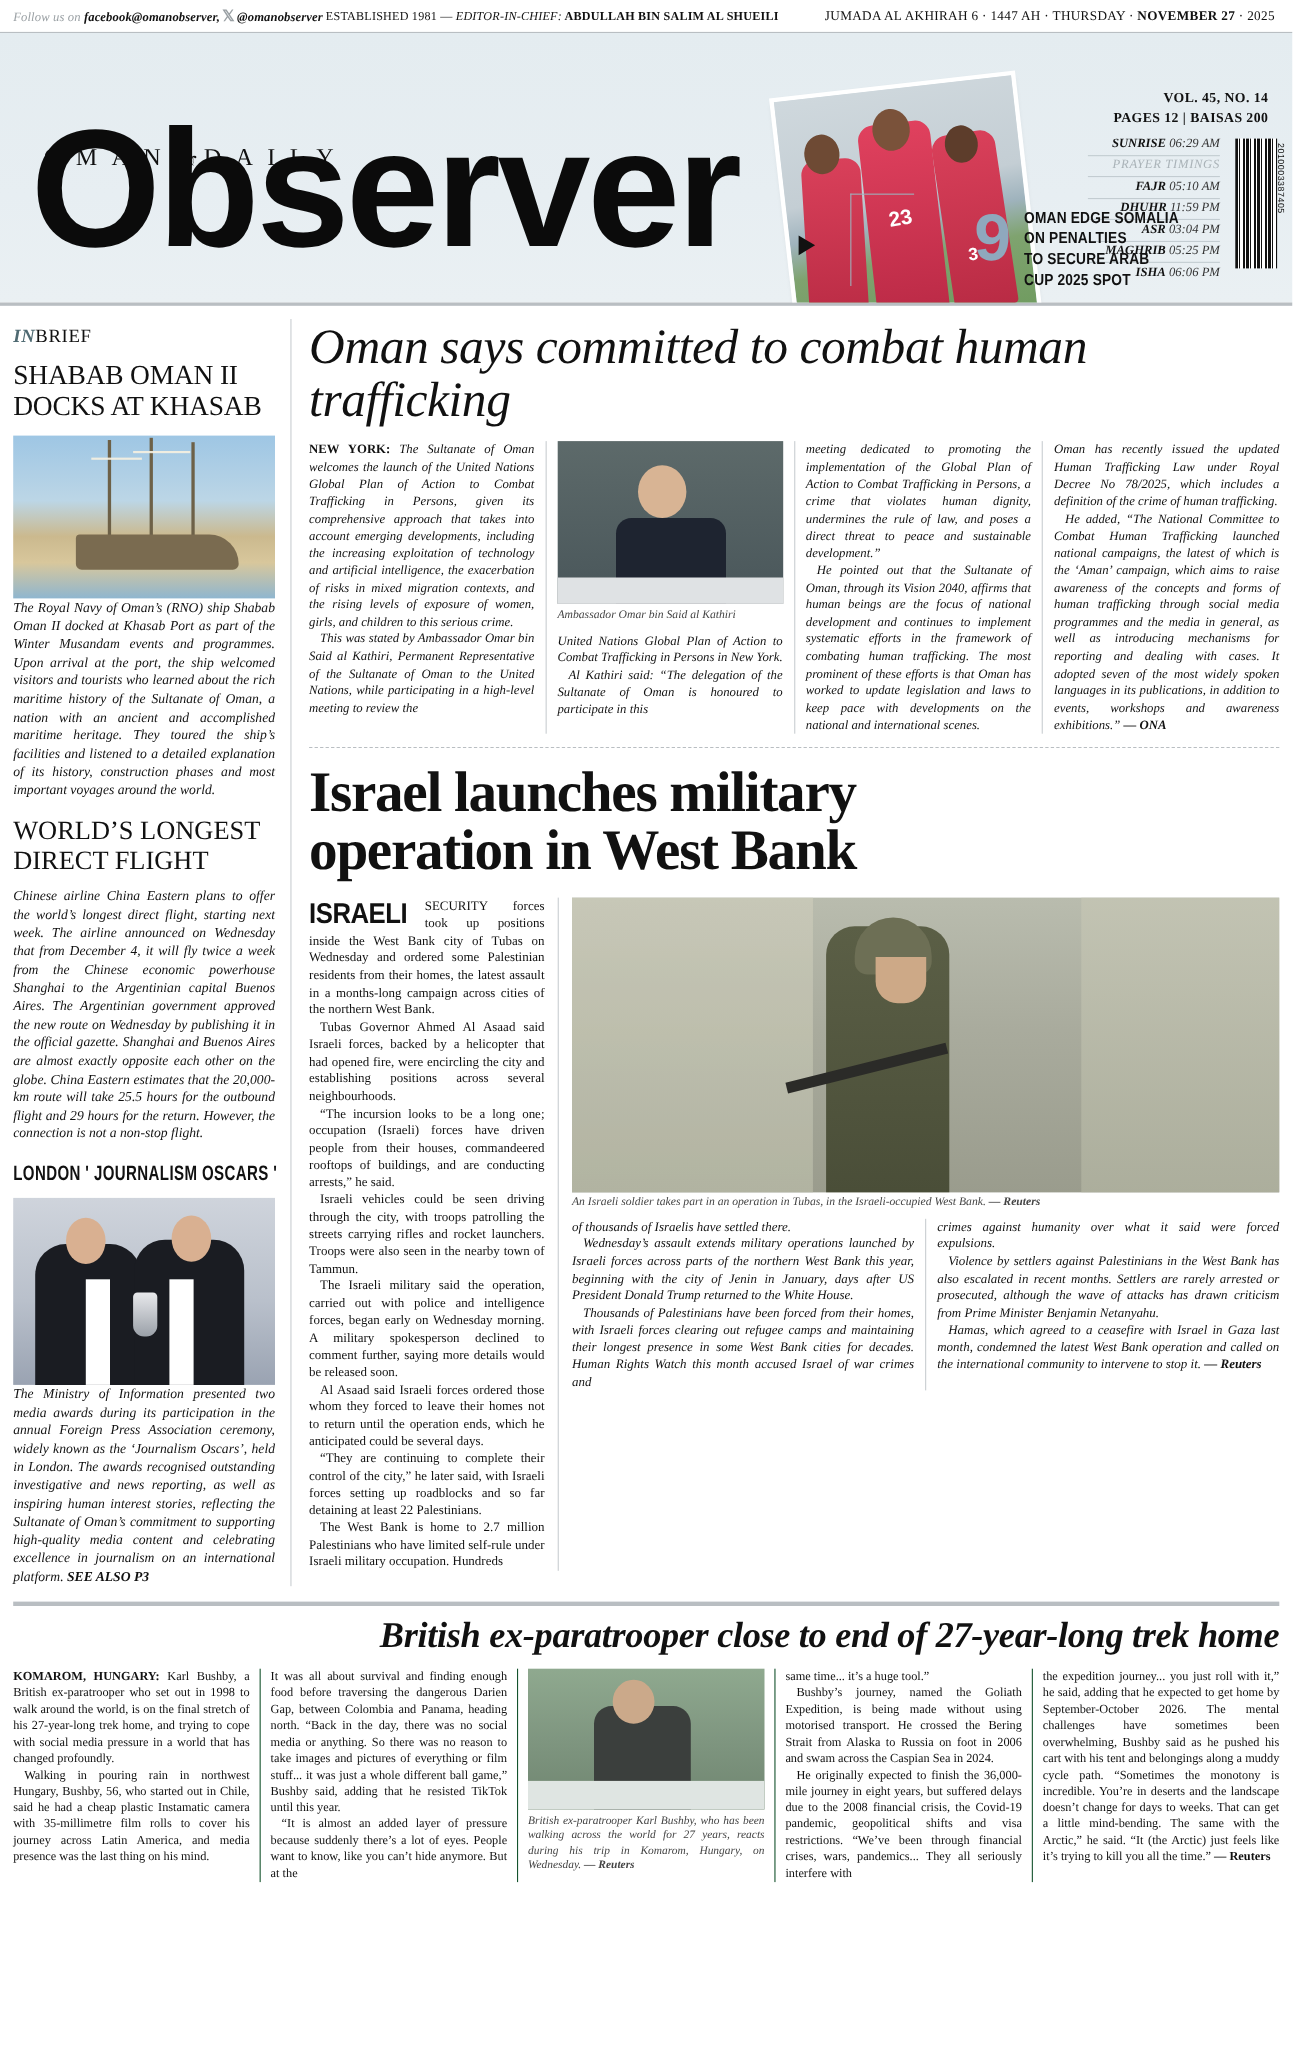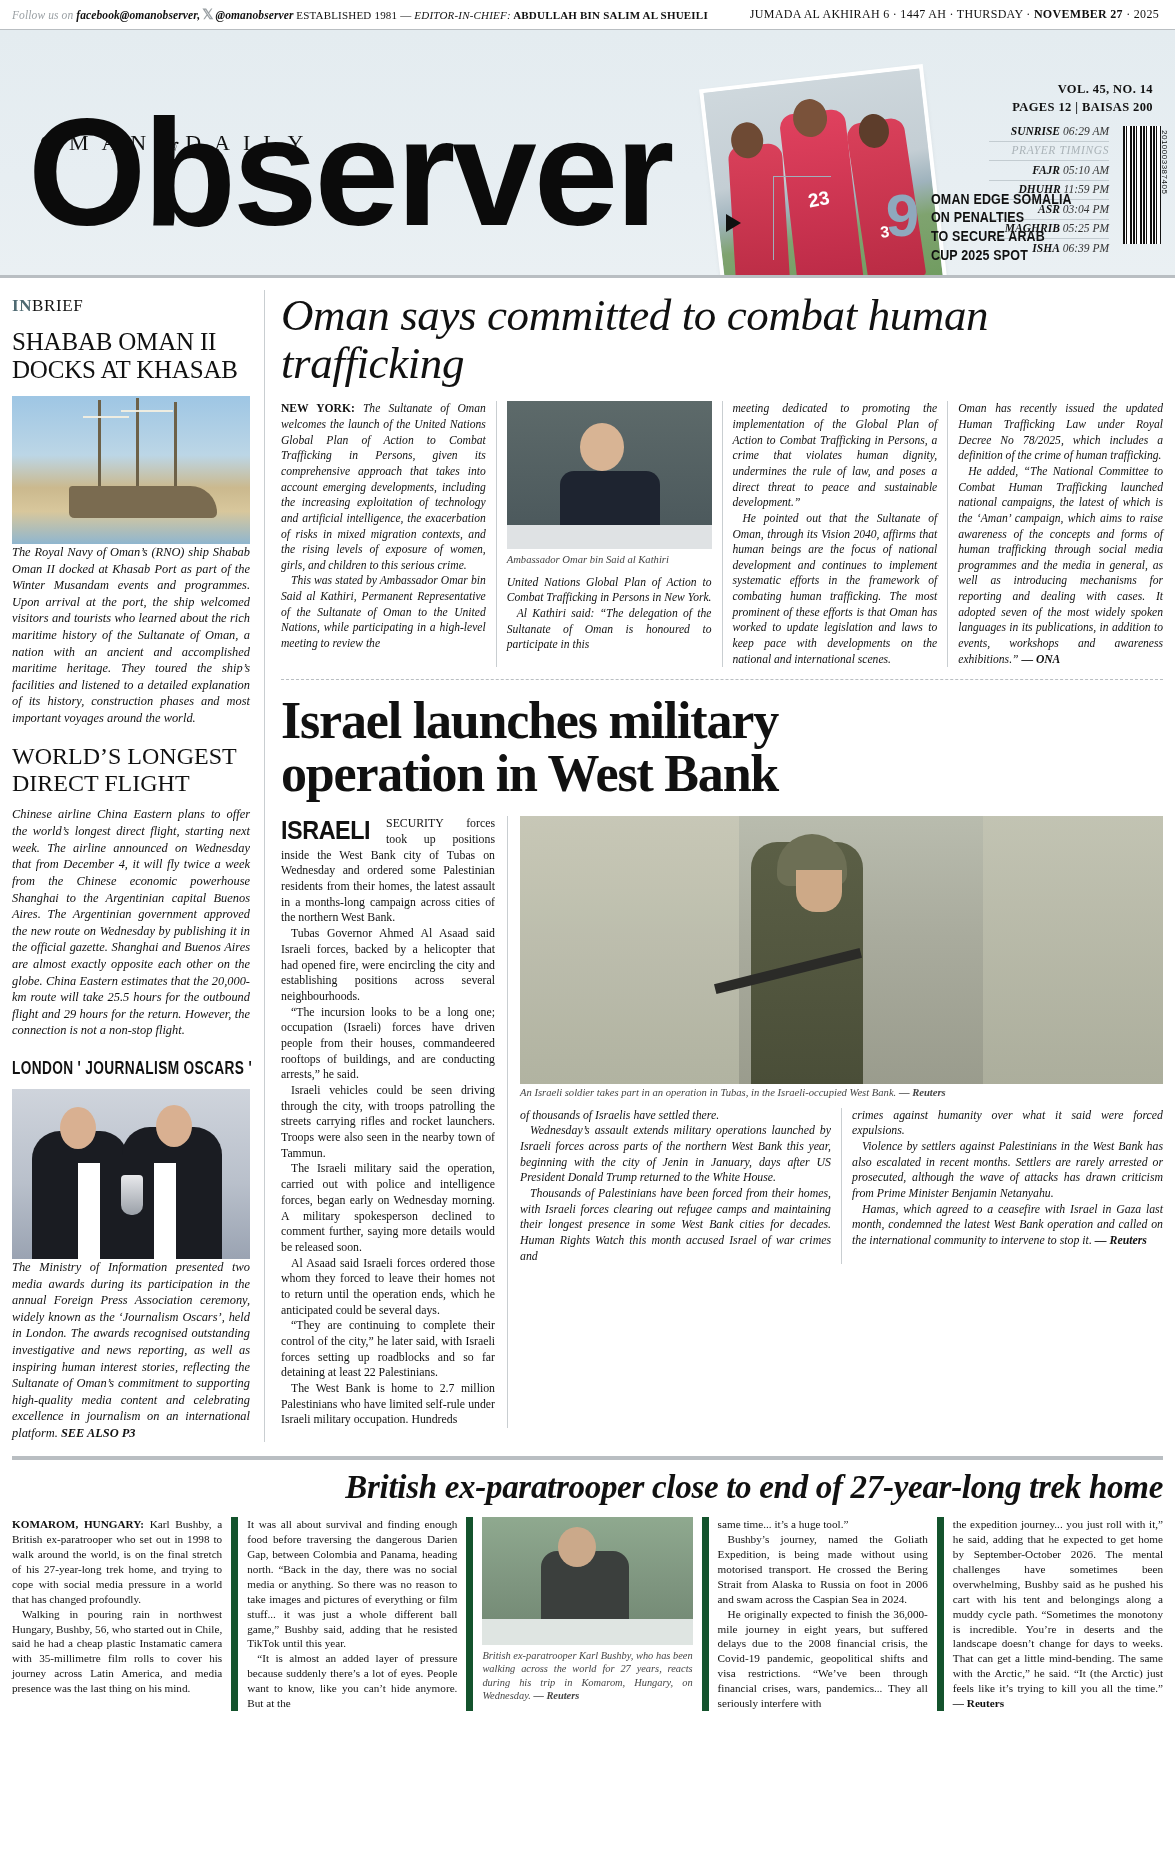--- a/index.html
+++ b/index.html
@@ -108,21 +108,21 @@
   .teaser .lines { font-family:"Liberation Sans",sans-serif; font-weight:700;
     font-size:14.5px; line-height:1.3; letter-spacing:.2px; transform:scaleX(.86); transform-origin:left top; width:230px; }
 
   
   .body-area { padding:0 12px; }
   .rowA { display:flex; padding-top:12px; }
   .colLeft { width:253px; padding-right:14px; border-right:1px solid #c9ced1; }
   .colMain { flex:1; padding-left:16px; }
 
   .inbrief { font-size:17px; letter-spacing:.6px; margin:6px 0 12px; }
-  .inbrief b { font-weight:700; color:#4f6a72; }
+  .inbrief b { font-weight:700; color:#4f6a72;font-style:italic; }
   .brief-h { font-size:25px; line-height:1.12; margin:0 0 12px; font-weight:400;
      letter-spacing:-.2px; font-family:"Liberation Serif", serif; }
   .brief-h2 { font-size:24px; line-height:1.12; margin:16px 0 10px; font-weight:400; }
   .brief-text { font-size:12.4px; line-height:1.34; font-style:italic; text-align:justify; margin:0; }
   .osc-h { font-family:"Liberation Sans",sans-serif; font-weight:700; font-size:19px;
      letter-spacing:.5px; transform:scaleX(.72); transform-origin:left center; width:350px;
      margin:18px 0 10px; white-space:nowrap; }
 
   .ph { width:100%; position:relative; overflow:hidden; background:#c8d2d8; }
   .ph-ship { height:148px; background:linear-gradient(180deg,#9ec6e4 0%,#bcd6e6 40%,#cbb98e 62%,#d8c79c 78%,#8fb6cf 100%); }
@@ -201,21 +201,21 @@
   .cols2 > .c:first-child { padding-left:0; }
   .cols2 > .c:last-child { border-right:none; padding-right:0; }
   .cols2 p { margin:0; text-indent:10px; }
   .cols2 p.lead { text-indent:0; }
   .cols2 b { font-weight:700; }
 
   .thickrule { border-top:4px solid #b9bec2; margin:14px 0 10px; }
   .bottomhead { font-size:33px; font-style:italic; line-height:1.08; margin:0 0 12px;
      letter-spacing:-.3px;text-align:right; }
   .cols5 { display:flex; }
-  .cols5 > .c { flex:1; padding:0 9px; border-right:7px solid #14532d;
+  .cols5 > .c { flex:1; padding:0 9px; border-right:1px solid #14532d;
      font-size:11.2px; line-height:1.33; text-align:justify; }
   .cols5 > .c:first-child { padding-left:0; }
   .cols5 > .c:last-child { border-right:none; padding-right:0; }
   .cols5 p { margin:0; text-indent:10px; }
   .cols5 p.lead { text-indent:0; }
   .cols5 b { font-weight:700; }
   .figC { width:100%; height:128px; position:relative; overflow:hidden;
      background:linear-gradient(180deg,#8fa98f 0%,#7f9680 50%,#6f8570 100%); }
   .figC .body { position:absolute; left:28%; top:34px; width:88px; height:94px;
      background:#3b3f3d; border-radius:16px 16px 0 0; }
@@ -280,21 +280,21 @@
       <div class="row">
         <span class="nm">ASR</span>
         <span class="vl">03:04 PM</span>
       </div>
       <div class="row">
         <span class="nm">MAGHRIB</span>
         <span class="vl">05:25 PM</span>
       </div>
       <div class="row">
         <span class="nm">ISHA</span>
-        <span class="vl">06:39 PM</span>
+        <span class="vl">06:06 PM</span>
       </div>
     </div>
 
     <div class="teaser">
       <div class="rule"></div>
       <div class="arrow"></div>
       <div class="nine">9</div>
       <div class="lines">
         <div>OMAN EDGE SOMALIA</div>
         <div>ON PENALTIES</div>

